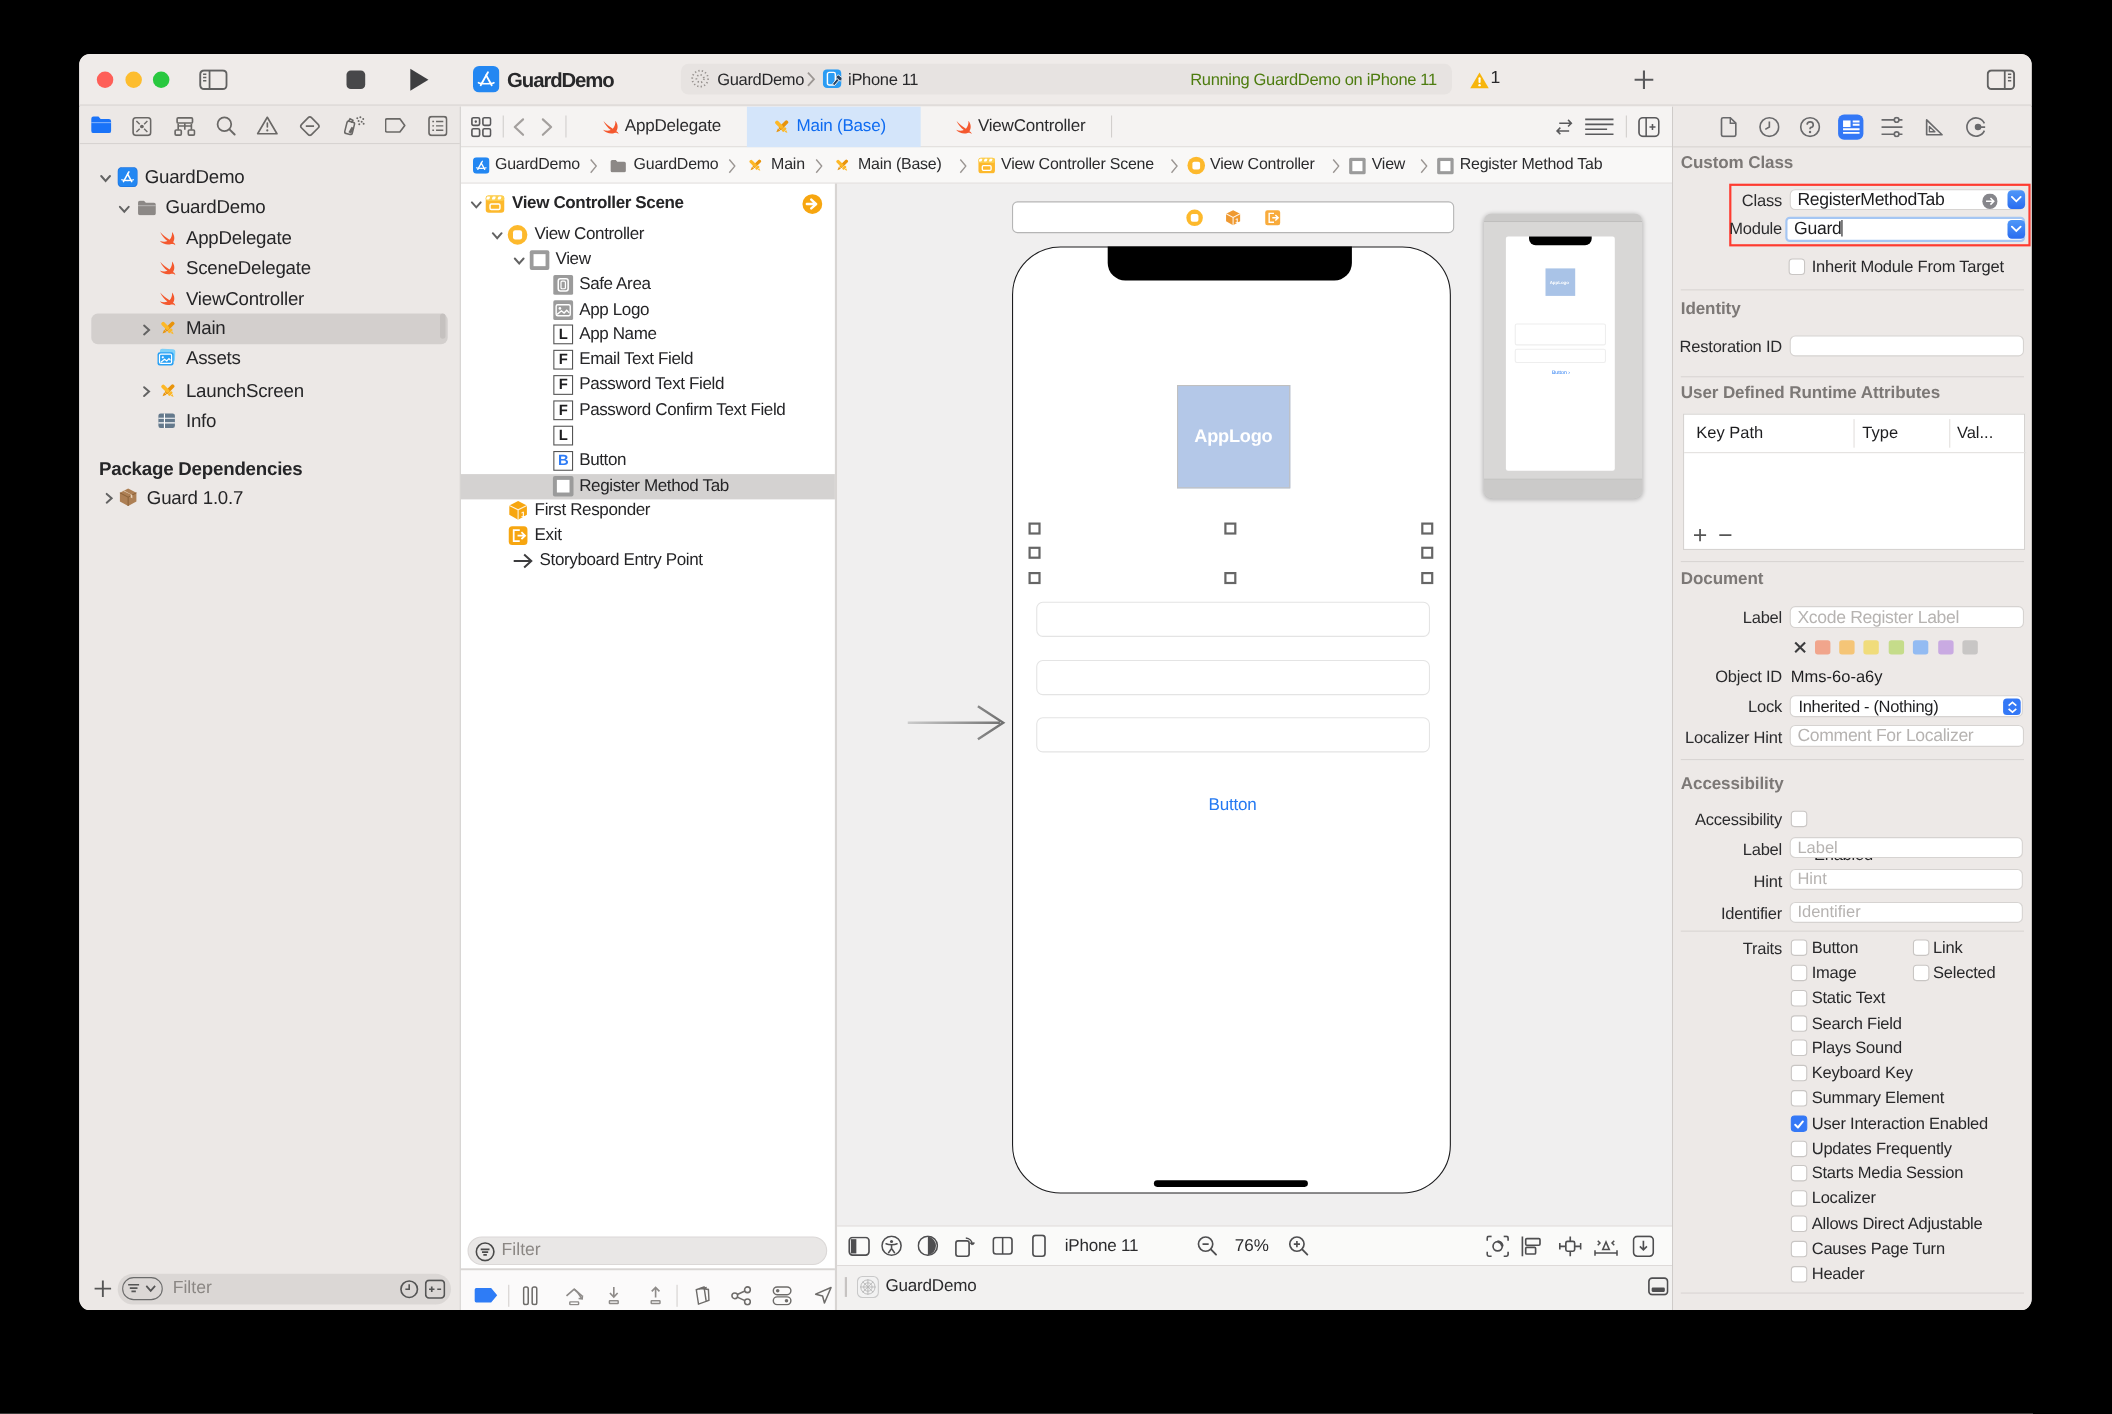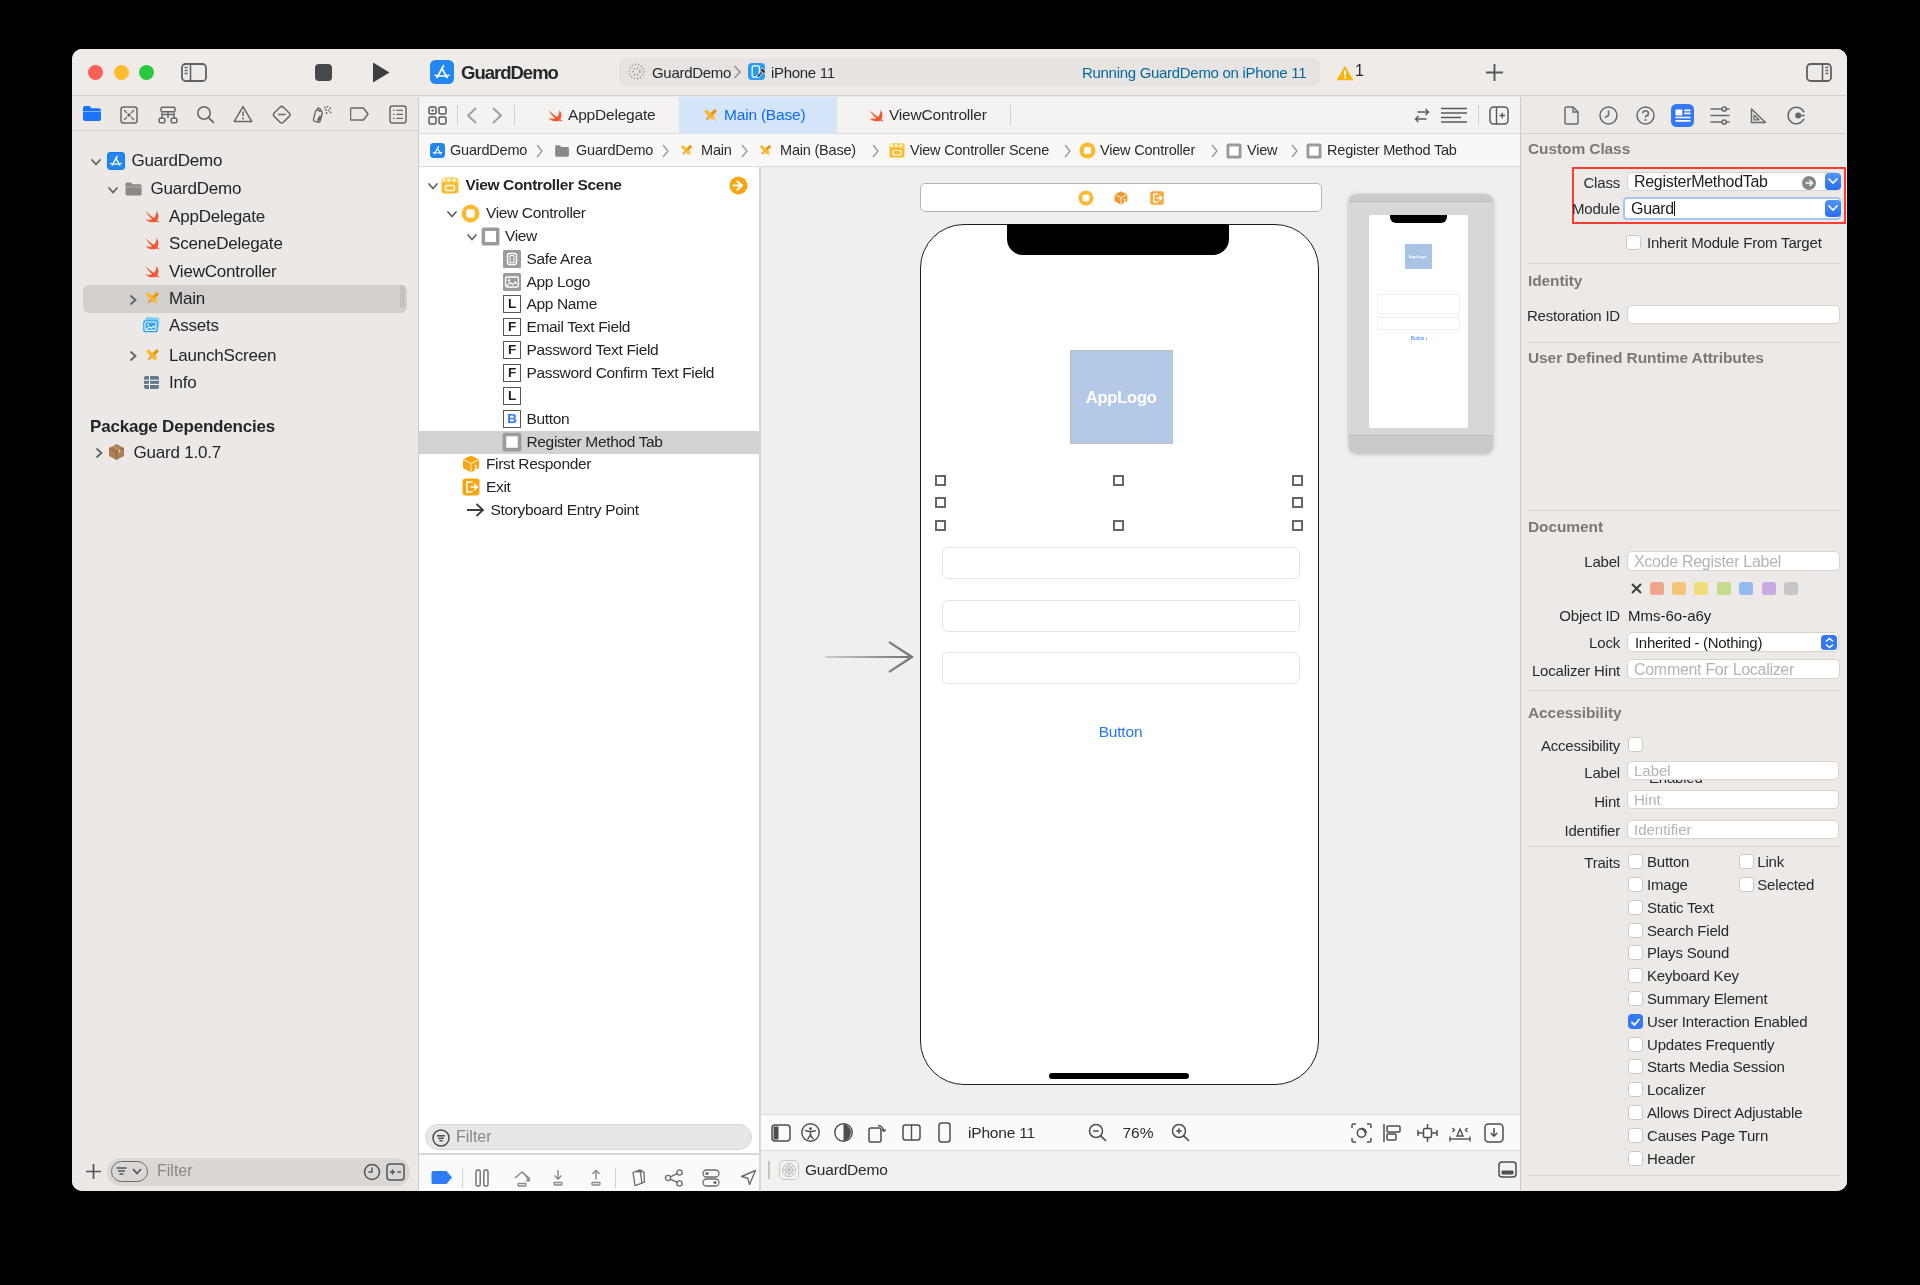--- a/index.html
+++ b/index.html
@@ -125,21 +125,21 @@
       </svg>
       <svg class="abs" style="left:129px;top:5px;" width="17" height="17" viewBox="0 0 17 17">
         <rect x="0" y="0" width="17" height="17" rx="4" fill="#2b9cf3"></rect>
         <rect x="4.2" y="2.8" width="7.2" height="11.4" rx="1.6" fill="none" stroke="#fff" stroke-width="1.3"></rect>
         <g transform="rotate(40 12 11)">
           <rect x="11" y="7.5" width="2.4" height="7.5" rx="0.8" fill="#29415e" stroke="#fff" stroke-width="0.7"></rect>
           <rect x="9.4" y="5" width="5.6" height="3.4" rx="1" fill="#29415e" stroke="#fff" stroke-width="0.7"></rect>
         </g>
       </svg>
       <div class="txt" style="left:152px;">iPhone 11</div>
-      <div class="txt" style="left:463px;color:#0369a1;">Running GuardDemo on iPhone 11</div>
+      <div class="txt" style="left:463px;color:#4d7c0f;">Running GuardDemo on iPhone 11</div>
     </div>
     <svg class="abs" style="left:1264px;top:15.5px;" width="18" height="16" viewBox="0 0 18 16">
       <path d="M9 0.8 L17.4 15.2 L0.6 15.2 Z" fill="#f7b50b" rx="2"></path>
       <rect x="8.1" y="5.2" width="1.9" height="5.2" rx="0.9" fill="#fff"></rect>
       <circle cx="9.05" cy="12.4" r="1.1" fill="#fff"></circle>
     </svg>
     <div class="abs" style="left:1283px;top:13px;font-size:16px;color:#28282a;">1</div>
     <svg class="abs" style="left:1413px;top:14px;" width="19" height="19" viewBox="0 0 19 19">
       <line x1="9.5" y1="1" x2="9.5" y2="18" stroke="#59595b" stroke-width="1.9"></line>
       <line x1="1" y1="9.5" x2="18" y2="9.5" stroke="#59595b" stroke-width="1.9"></line>
@@ -881,20 +881,34 @@
           </svg>
         </div>
       <div class="cb" style="left:105px;top:101px;"></div>
       <div class="cbl" style="left:126px;top:100px;">Inherit Module From Target</div>
       <div class="idiv" style="top:129px;"></div>
       <div class="ihead" style="left:7px;top:138px;">Identity</div>
       <div class="ilabel" style="left:0;top:173px;width:99px;">Restoration ID</div>
       <div class="ifield" style="left:106px;top:171px;width:213px;height:19px;"></div>
       <div class="idiv" style="top:208px;"></div>
       <div class="ihead" style="left:7px;top:215px;">User Defined Runtime Attributes</div>
+      <div class="abs" style="left:9px;top:242px;width:311px;height:124px;background:#fff;border:1px solid #d6d3d1;">
+        <div class="abs" style="left:11px;top:8px;font-size:15px;color:#1d1d1f;">Key Path</div>
+        <div class="abs" style="left:162px;top:8px;font-size:15px;color:#1d1d1f;">Type</div>
+        <div class="abs" style="left:248px;top:8px;font-size:15px;color:#1d1d1f;">Val...</div>
+        <div class="abs" style="left:154px;top:4px;width:1px;height:26px;background:#e3e0de;"></div>
+        <div class="abs" style="left:241px;top:4px;width:1px;height:26px;background:#e3e0de;"></div>
+        <div class="abs" style="left:0;top:34px;width:311px;height:1px;background:#e3e0de;"></div>
+        <svg class="abs" style="left:8px;top:103px;" width="13" height="13" viewBox="0 0 13 13">
+            <path d="M6.5 1 V12 M1 6.5 H12" stroke="#555" stroke-width="1.6"></path>
+          </svg>
+        <svg class="abs" style="left:31px;top:103px;" width="13" height="13" viewBox="0 0 13 13">
+            <path d="M1 6.5 H12" stroke="#555" stroke-width="1.6"></path>
+          </svg>
+      </div>
       <div class="idiv" style="top:375.5px;"></div>
       <div class="ihead" style="left:7px;top:384px;">Document</div>
       <div class="ilabel" style="left:0;top:419px;width:99px;">Label</div>
       <div class="ifield" style="left:106px;top:416.6px;width:213px;height:20px;">
         <div class="abs ph" style="left:6px;top:1px;font-size:16px;letter-spacing:-0.3px;">Xcode Register Label</div>
       </div>
       <svg class="abs" style="left:109px;top:448px;" width="13" height="13" viewBox="0 0 13 13">
         <path d="M2 2 L11 11 M11 2 L2 11" stroke="#3c3c3e" stroke-width="1.9"></path>
       </svg>
       <div class="swatch" style="left:128.5px;background:#f1a58c;"></div>

